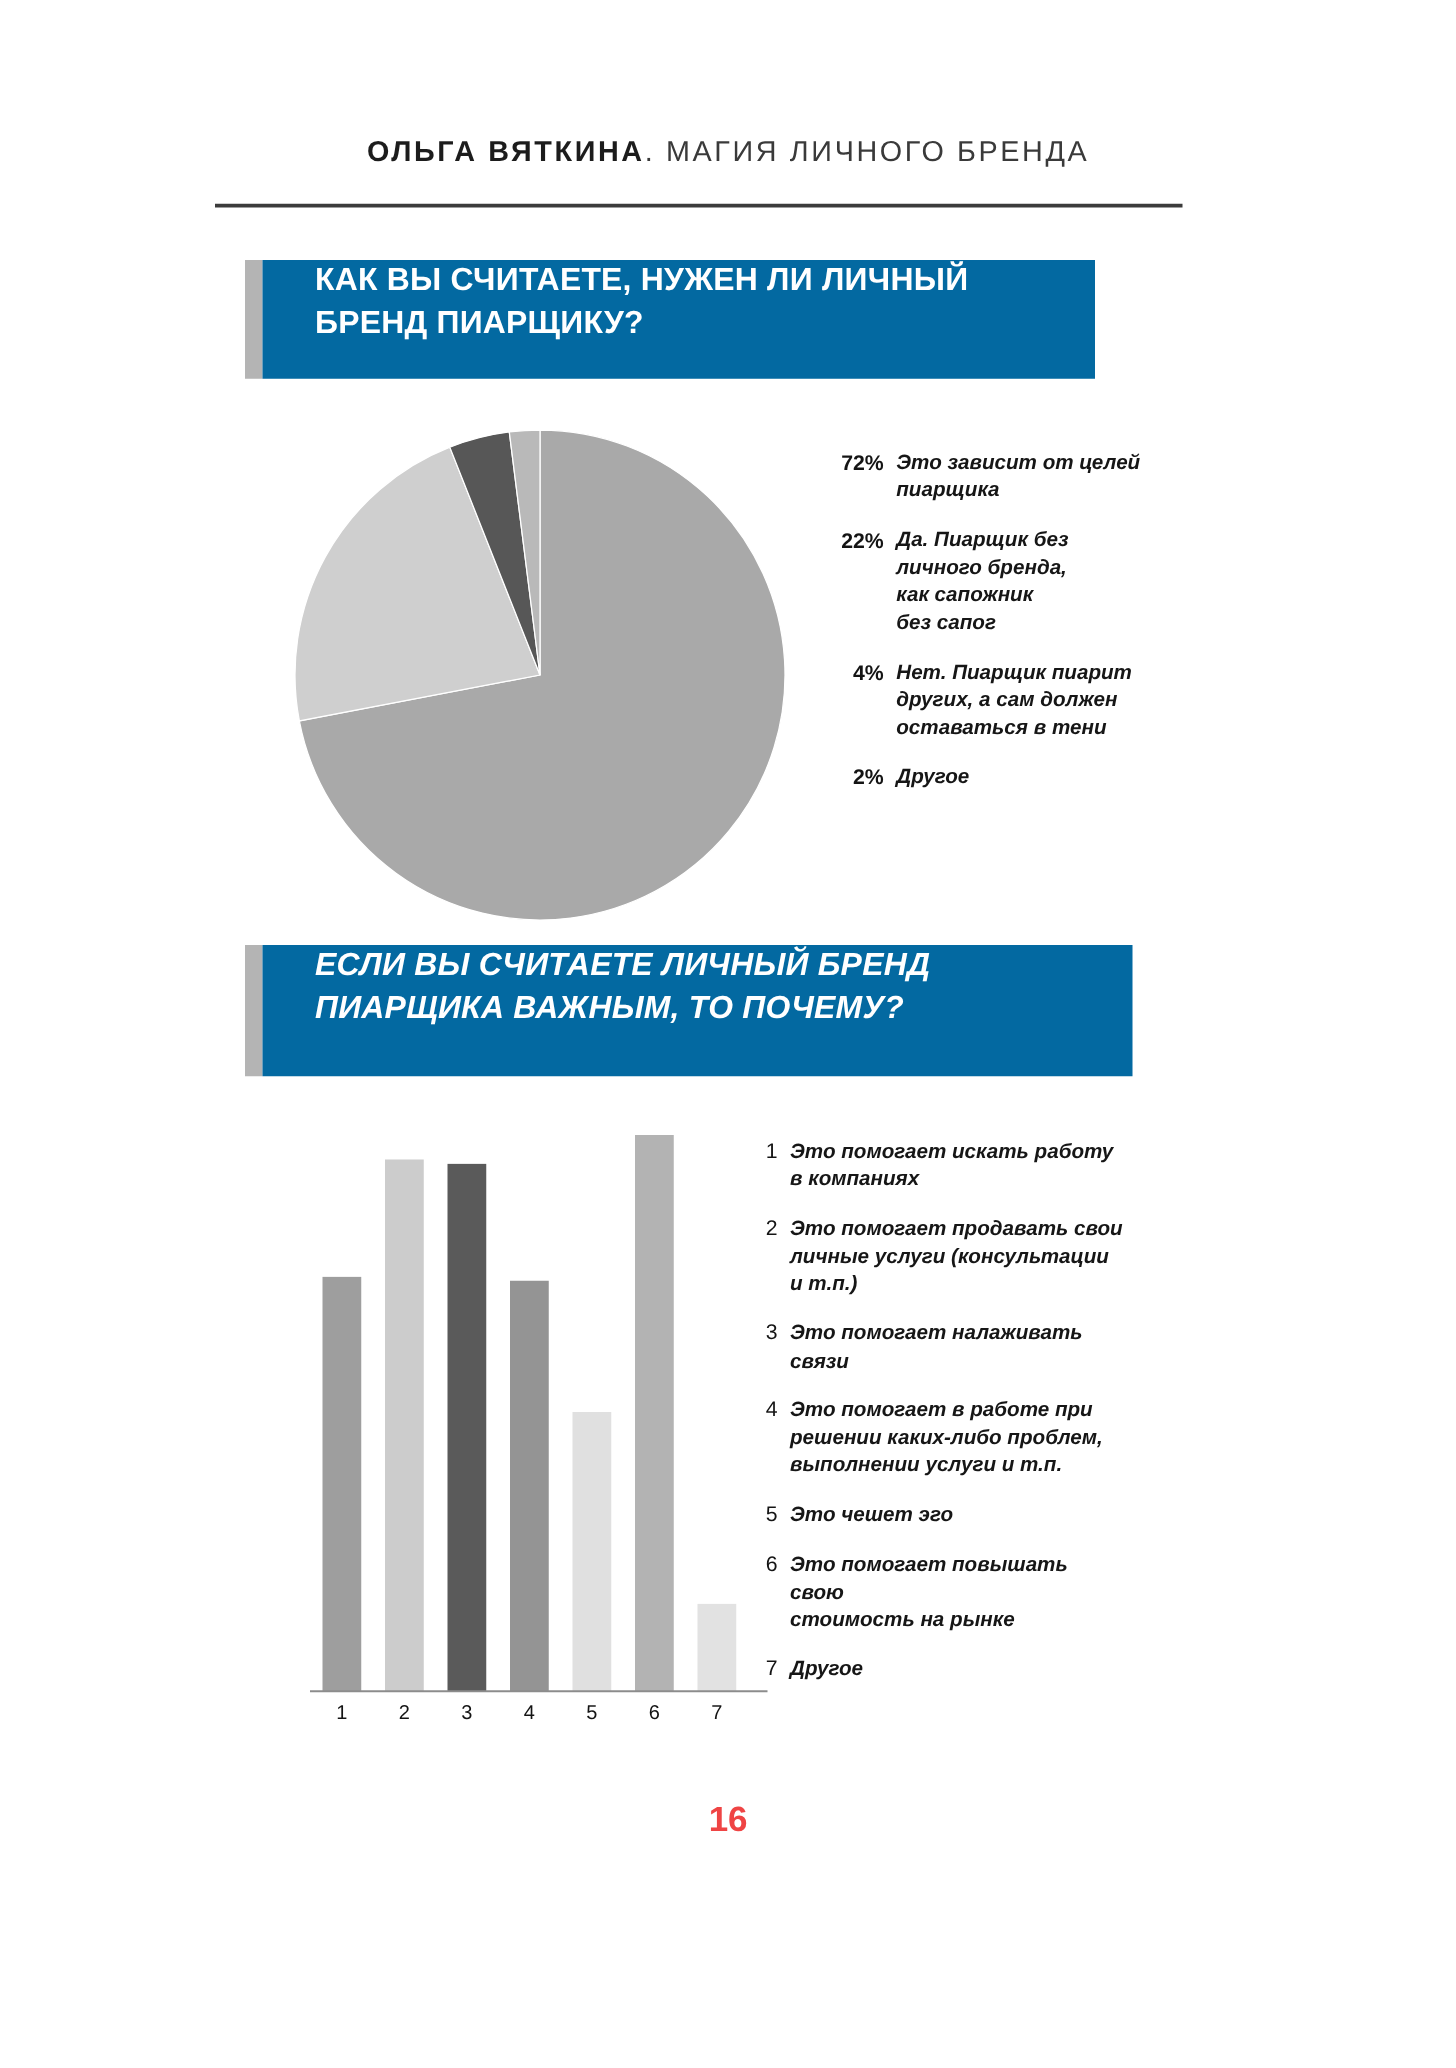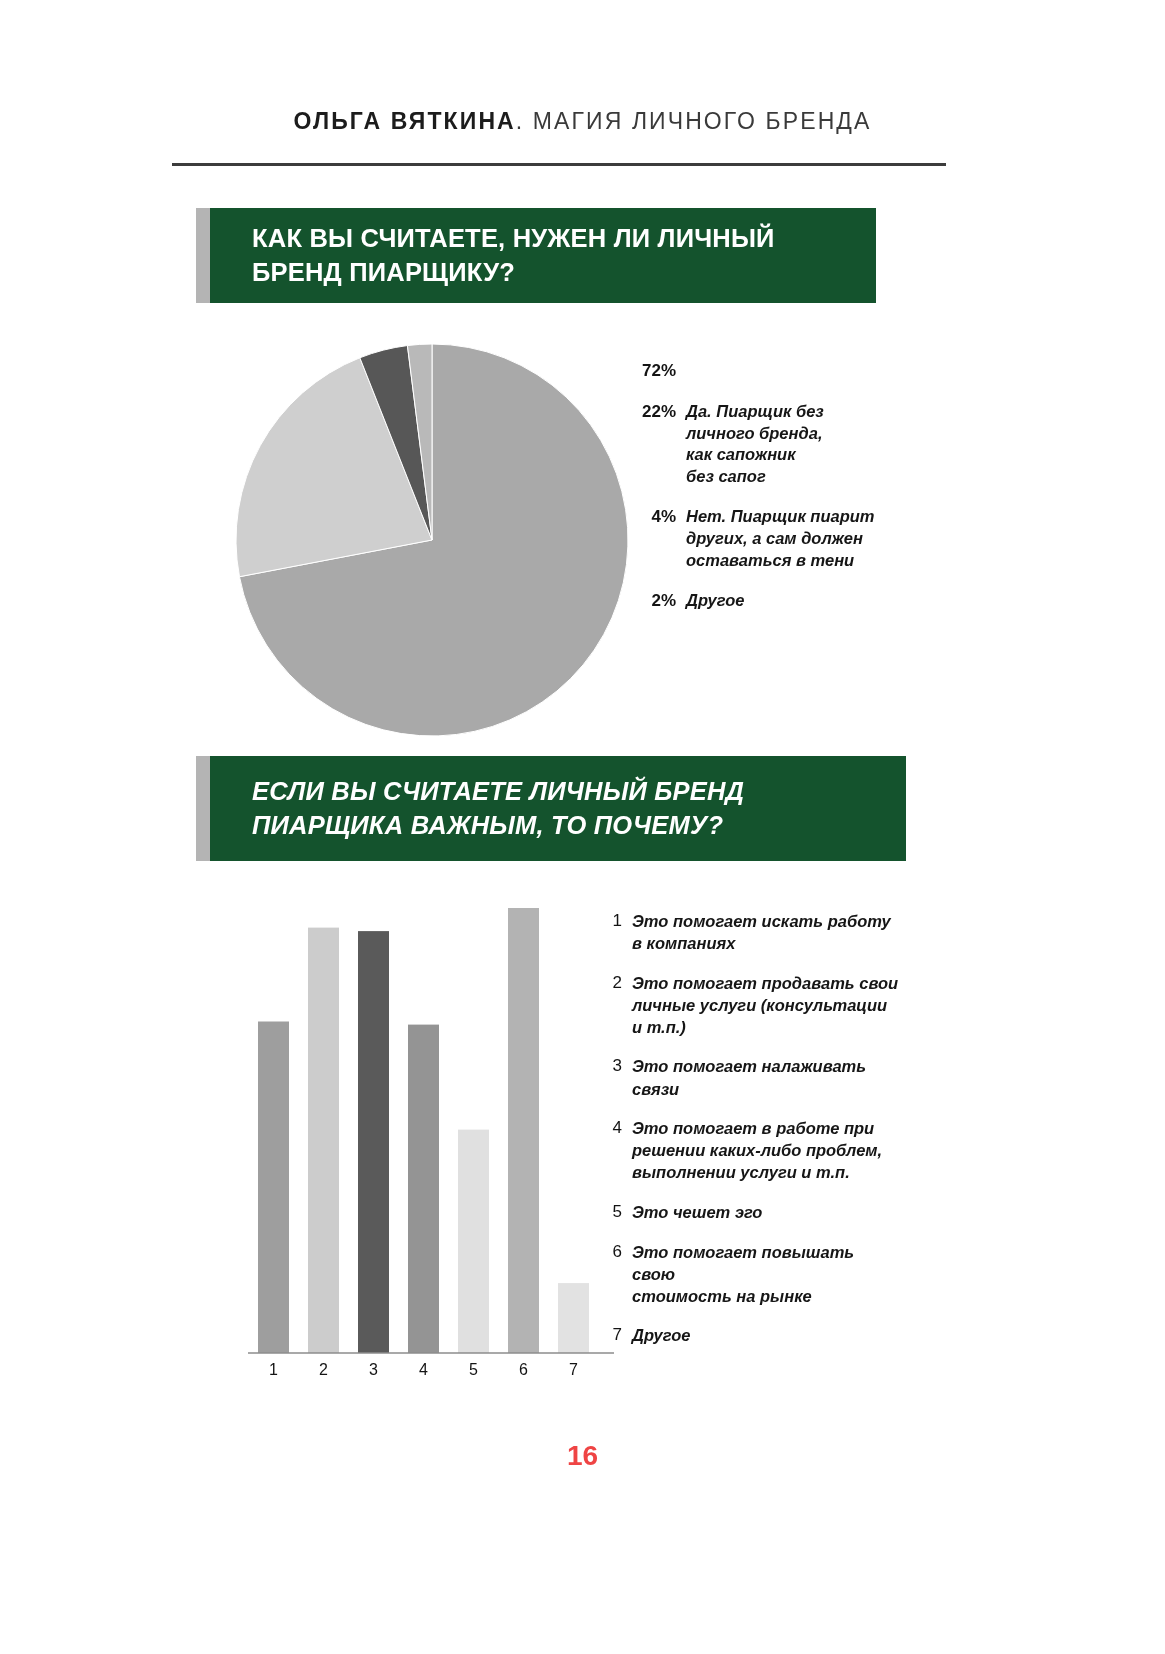--- a/index.html
+++ b/index.html
@@ -52,23 +52,22 @@
     display: flex;
     align-items: stretch;
   }
   .banner .accent {
     width: 14px;
     background: #b4b4b4;
     flex: 0 0 14px;
   }
   .banner .body {
     flex: 1 1 auto;
-    background: #14532d;
+    background: #0369a1;
     display: flex;
-    align-items: center;
   }
   .banner .btext {
     color: #ffffff;
     font-size: 25.5px;
     font-weight: bold;
     line-height: 1.33;
     letter-spacing: 0.2px;
     padding-left: 42px;
     padding-right: 18px;
   }
@@ -95,21 +94,21 @@
     width: 680px;
     height: 400px;
   }
   #pie-svg {
     position: absolute;
     left: 0;
     top: 0;
   }
   #pie-legend {
     position: absolute;
-    left: 388px;
+    left: 419px;
     top: 22px;
     width: 275px;
   }
   .legend-row {
     display: flex;
     margin-bottom: 18px;
   }
   .legend-pct {
     width: 52px;
     flex: 0 0 52px;
@@ -212,20 +211,22 @@
         <path d="M 196 202 L 196.00 6.00 A 196 196 0 1 1 3.47 238.73 Z" fill="#a9a9a9" stroke="#ffffff" stroke-width="1"></path>
         <path d="M 196 202 L 3.47 238.73 A 196 196 0 0 1 123.85 19.76 Z" fill="#cfcfcf" stroke="#ffffff" stroke-width="1"></path>
         <path d="M 196 202 L 123.85 19.76 A 196 196 0 0 1 171.43 7.55 Z" fill="#575757" stroke="#ffffff" stroke-width="1"></path>
         <path d="M 196 202 L 171.43 7.55 A 196 196 0 0 1 196.00 6.00 Z" fill="#b9b9b9" stroke="#ffffff" stroke-width="1"></path>
       </g>
   </svg>
 
   <div id="pie-legend">
     <div class="legend-row">
       <div class="legend-pct">72%</div>
+      <div class="legend-text">Это зависит от целей
+пиарщика</div>
     </div>
     <div class="legend-row">
       <div class="legend-pct">22%</div>
       <div class="legend-text">Да. Пиарщик без
 личного бренда,
 как сапожник
 без сапог</div>
     </div>
     <div class="legend-row">
       <div class="legend-pct">4%</div>

